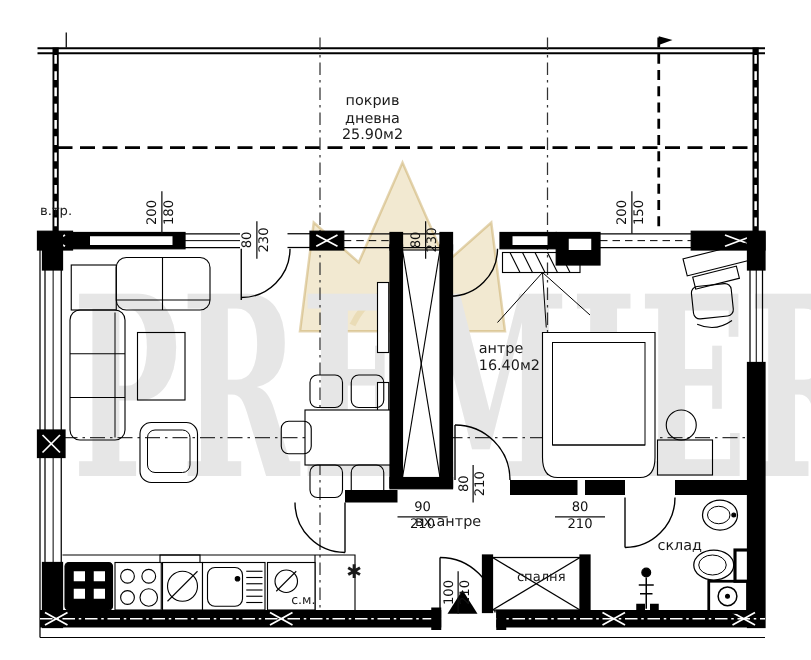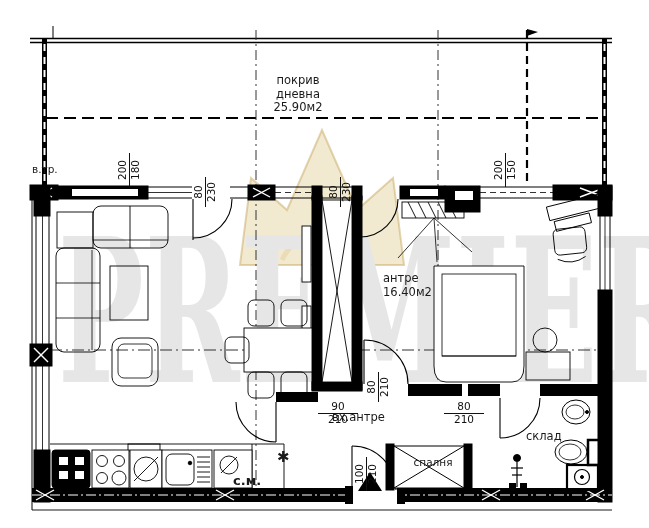--- a/index.html
+++ b/index.html
@@ -15,21 +15,21 @@
   #wm svg{position:absolute;left:0;top:0;}
   
   #plan{position:absolute;left:0;top:0;z-index:1;}
   
   .lbl{position:absolute;z-index:2;font-size:11.5px;line-height:13.5px;color:#1a1a1a;}
   .center{text-align:center;}
   .dim{position:absolute;z-index:2;text-align:center;font-size:10.5px;line-height:11.5px;color:#111;}
   .dim .num{display:block;border-bottom:1px solid #111;padding:0 2px;}
   .dim .den{display:block;}
   .rot{transform:rotate(-90deg);}
-  .small{font-size:13px;font-weight:bold;line-height:9px;}
+  .small{font-size:10px;font-weight:normal;line-height:9px;}
   .star{font-size:15px;line-height:15px;}
 </style>
 </head>
 <body>
 
 <div id="canvas">
 
   <div id="wm">
     <svg width="649" height="528" viewBox="0 0 649 528">
       <polygon points="240,265 251,178 287,210 322,130 357,210 393,178 404,265" fill="rgba(214,186,112,0.32)" stroke="rgba(196,162,84,0.45)" stroke-width="2"></polygon>

